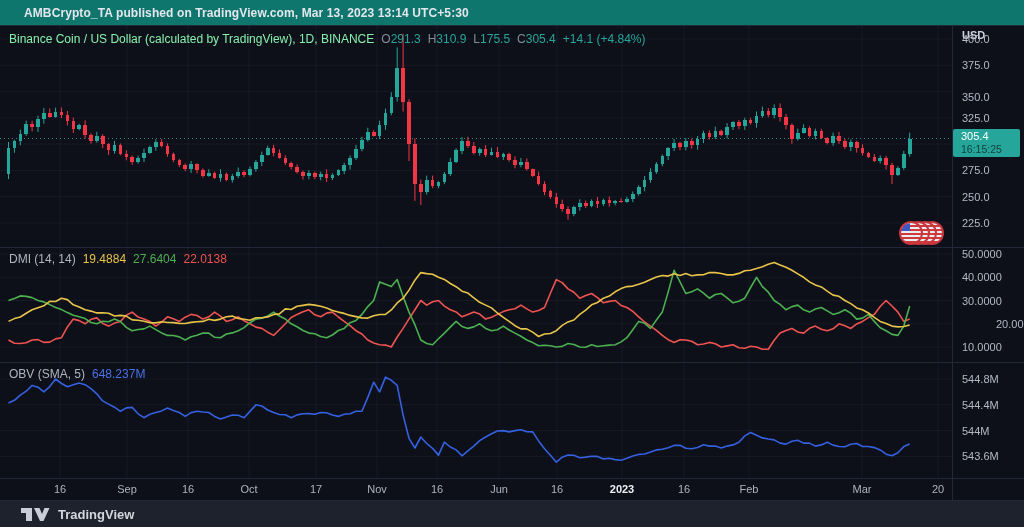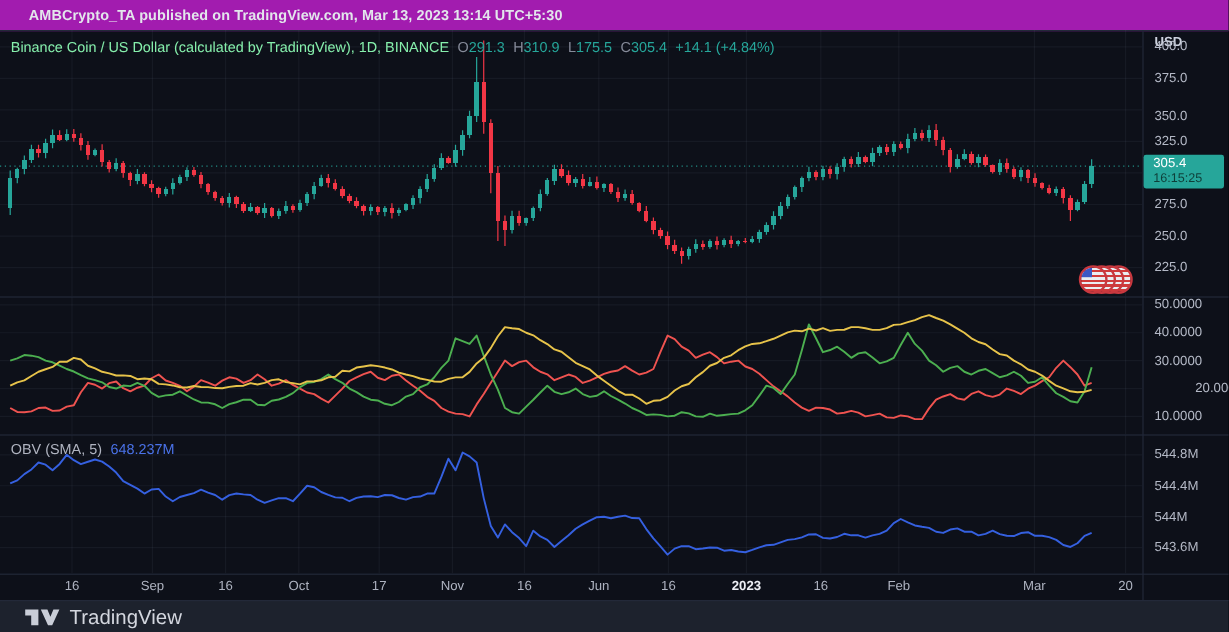--- a/index.html
+++ b/index.html
@@ -1,19 +1,19 @@
 <!DOCTYPE html>
 <html><head>
 <meta charset="utf-8">
 <style>
   html,body{margin:0;padding:0;background:#000;}
   #app{position:relative;width:1024px;height:527px;background:#0d1019;overflow:hidden;
        font-family:"Liberation Sans",sans-serif;-webkit-font-smoothing:antialiased;}
   
-  #header{position:absolute;left:0;top:0;width:1024px;height:25px;background:#a21caf;
+  #header{position:absolute;left:0;top:0;width:1024px;height:25px;background:#0f766e;
           border-bottom:1px solid #232939;display:flex;align-items:center;}
   #header .txt{margin-left:24px;font-size:12px;font-weight:700;color:#e3e6ec;letter-spacing:.1px;}
   
   svg.pane{position:absolute;left:0;display:block;}
   #price-svg{top:25px;} #dmi-svg{top:247px;} #obv-svg{top:362px;}
   .grid{stroke:rgba(190,200,230,0.055);stroke-width:1;}
   
   .hsep{position:absolute;left:0;width:1024px;height:1px;background:#222839;}
   #vsep{position:absolute;left:952px;top:25px;width:1px;height:475px;background:#222839;}
   
@@ -36,21 +36,21 @@
              border-radius:2px;color:#fff;font-size:11px;line-height:13px;padding:1px 0 0 8px;box-sizing:border-box;}
   #price-tag .cd{color:rgba(10,45,40,0.85);font-size:10.5px;}
   
   #events{position:absolute;left:899px;top:221px;width:46px;height:24px;}
   .flag{position:absolute;top:0;width:20px;height:20px;border-radius:50%;border:2px solid #c8383f;
         background:repeating-linear-gradient(180deg,#e9edf2 0 2px,#d03a3a 2px 4px);overflow:hidden;}
   .flag .canton{position:absolute;left:0;top:0;width:9px;height:8px;background:#3b58c4;}
   
   #footer{position:absolute;left:0;top:500px;width:1024px;height:27px;background:#1d222d;
           border-top:1px solid #232939;display:flex;align-items:center;}
-  #footer .brand{margin-left:8px;font-size:17px;font-weight:400;color:#d3d6de;}
+  #footer .brand{margin-left:8px;font-size:13px;font-weight:700;color:#d3d6de;}
   #tv-logo{margin-left:20px;}
 </style>
 </head>
 <body>
 
 <div id="app">
 
   <div id="header">
     <span class="txt">AMBCrypto_TA published on TradingView.com, Mar 13, 2023 13:14 UTC+5:30</span>
   </div>
@@ -441,20 +441,26 @@
 
   <div id="price-title" class="pane-title">
     <span class="sym">Binance Coin / US Dollar (calculated by TradingView), 1D, BINANCE</span>
     <span><span class="k">O</span><span class="grn">291.3</span></span>
     <span><span class="k">H</span><span class="grn">310.9</span></span>
     <span><span class="k">L</span><span class="grn">175.5</span></span>
     <span><span class="k">C</span><span class="grn">305.4</span></span>
     <span class="grn">+14.1 (+4.84%)</span>
   </div>
 
+  <div id="dmi-title" class="pane-title">
+    <span class="muted">DMI (14, 14)</span>
+    <span class="ylw">19.4884</span>
+    <span class="grn" style="color:#4caf50">27.6404</span>
+    <span class="red">22.0138</span>
+  </div>
 
   <div id="obv-title" class="pane-title">
     <span class="muted">OBV (SMA, 5)</span>
     <span class="blu">648.237M</span>
   </div>
 
   <div id="events">
     <span class="flag" style="left:21px;z-index:1"></span>
     <span class="flag" style="left:14px;z-index:2"></span>
     <span class="flag" style="left:7px;z-index:3"></span>

